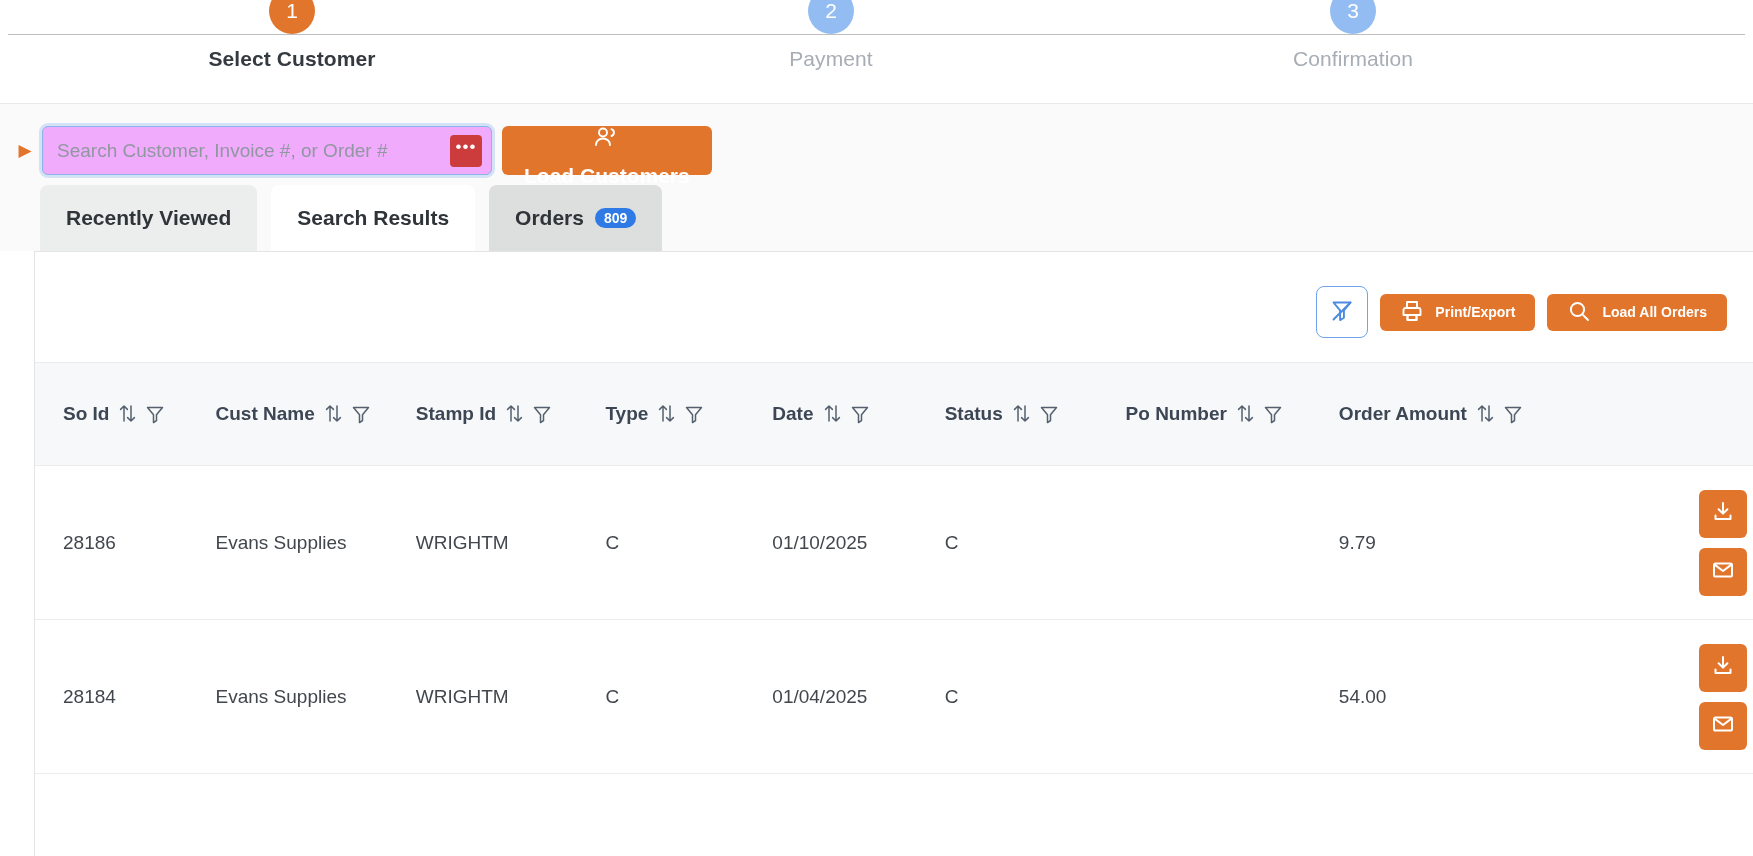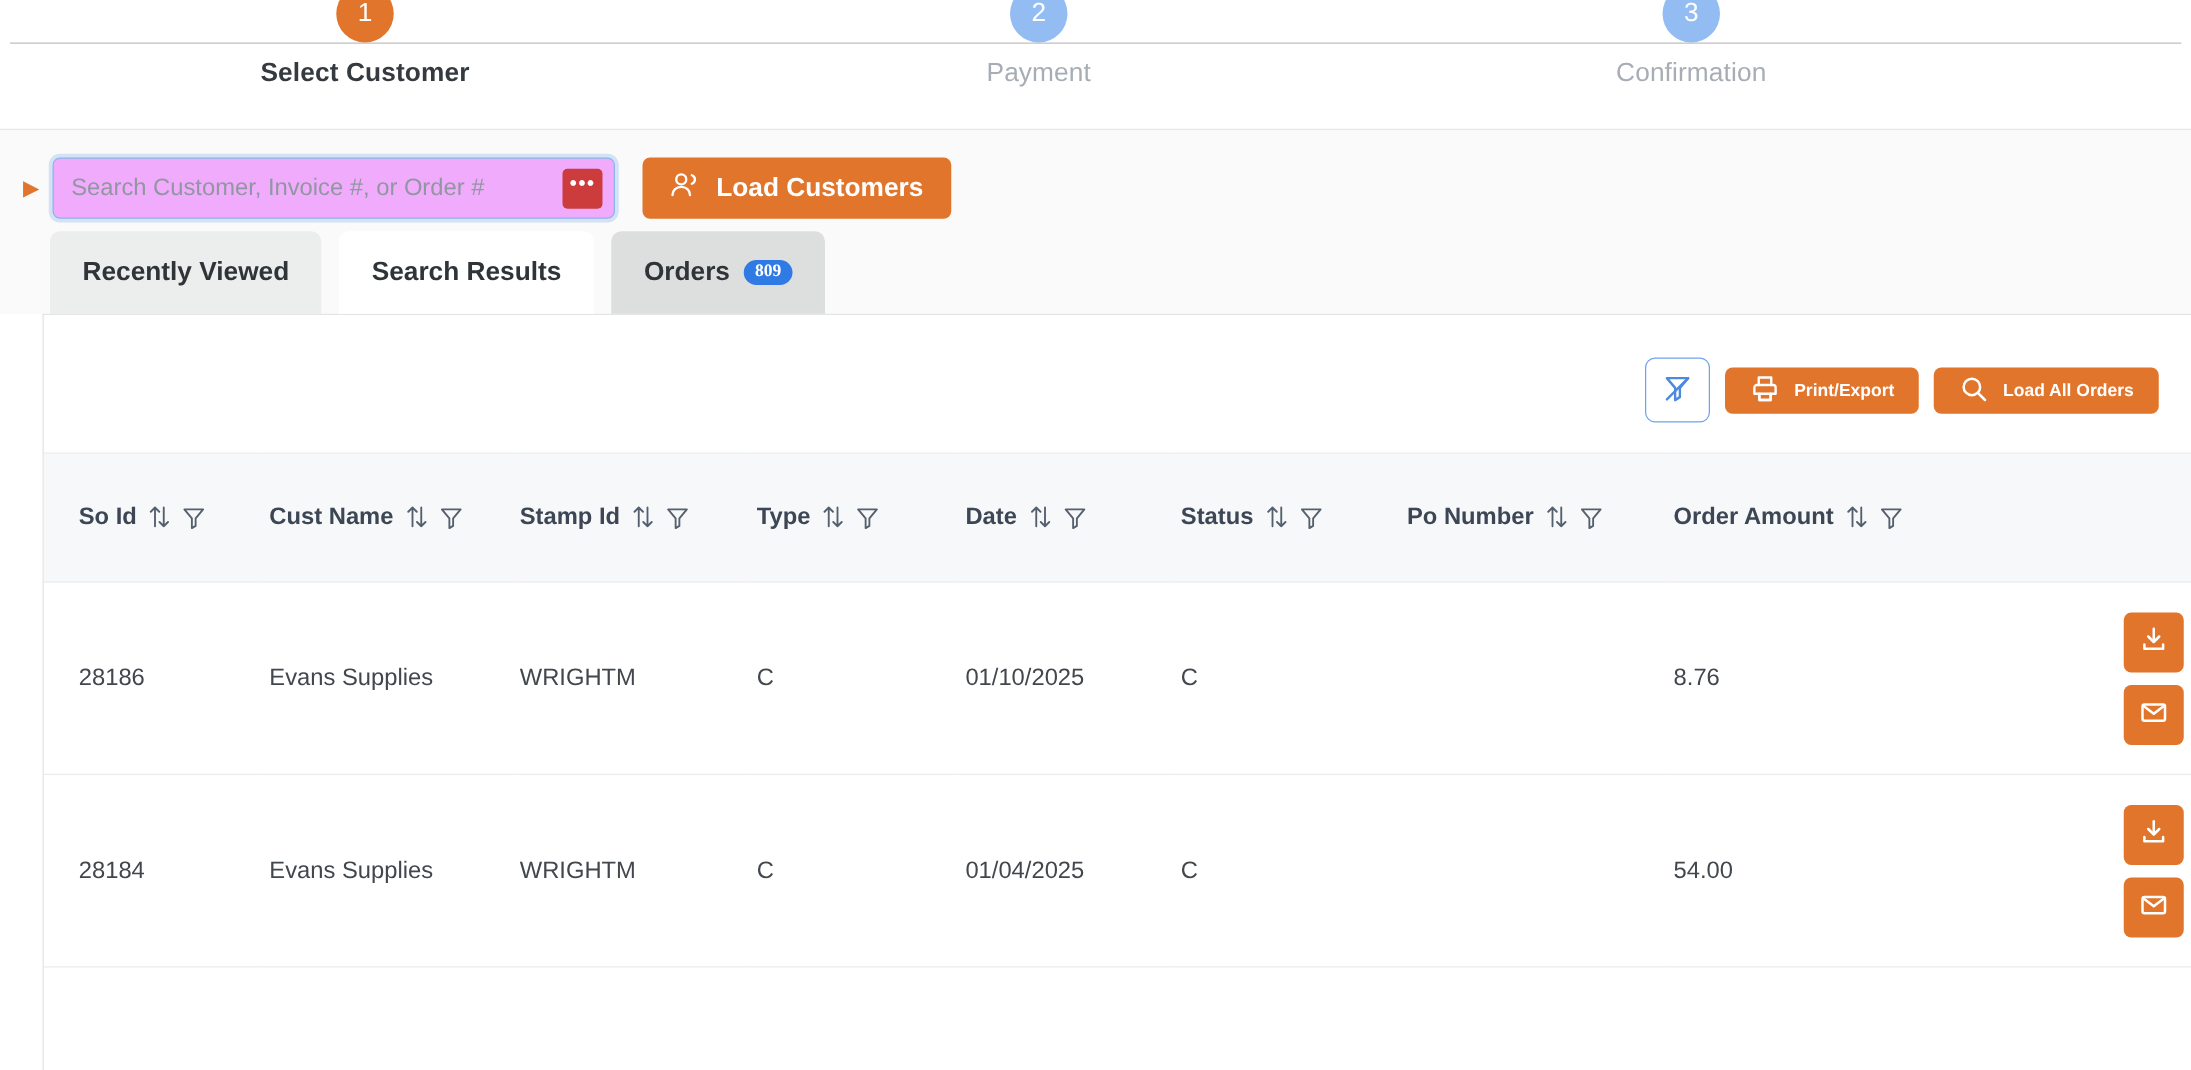--- a/index.html
+++ b/index.html
@@ -119,21 +119,22 @@
     font-size: 21px;
     font-weight: bold;
     cursor: pointer;
     display: inline-flex;
     align-items: center;
     gap: 11px;
   }
   .load-customers {
     height: 49px;
     padding: 0 22px;
-    margin-left: 22px;
+    margin-left: 10px;
+    flex-direction: column;
   }
 
   
   .tabs {
     display: flex;
     align-items: flex-end;
     gap: 14px;
     padding: 4px 0 0 40px;
     background: #fafafa;
     height: 58px;
@@ -156,21 +157,20 @@
   .tab.muted  { background: #eceded; }
   .tab.active { background: #dddede; }
   .tab-badge {
     background: #2f7ae5;
     color: #ffffff;
     font-size: 14px;
     font-weight: bold;
     border-radius: 11px;
     padding: 3px 9px;
     line-height: 1;
-    font-family: Liberation Serif, serif;
   }
 
   
   .panel {
     margin-left: 34px;
     background: #ffffff;
     border-left: 1px solid #e4e4e4;
     border-top: 1px solid #e4e4e4;
     height: 610px;
     overflow: hidden;
@@ -510,21 +510,21 @@
 
     <tbody>
       <tr>
         <td class="col-so">28186</td>
         <td class="col-cust">Evans Supplies</td>
         <td class="col-stamp">WRIGHTM</td>
         <td class="col-type">C</td>
         <td class="col-date">01/10/2025</td>
         <td class="col-status">C</td>
         <td class="col-po"></td>
-        <td class="col-amt">8.76</td>
+        <td class="col-amt">9.79</td>
         <td class="col-act actions">
           <div class="row-actions">
             <button class="act-btn">
               <span>
                 <svg width="24" height="24" viewBox="0 0 24 24" fill="none" stroke="#fff" stroke-width="2" stroke-linecap="round" stroke-linejoin="round">
                   <path d="M12 3v10"></path>
                     <path d="M7.6 9.2L12 13.6l4.4-4.4"></path>
                     <path d="M4.5 15.5V19h15v-3.5"></path>
                 </svg>
               </span>

